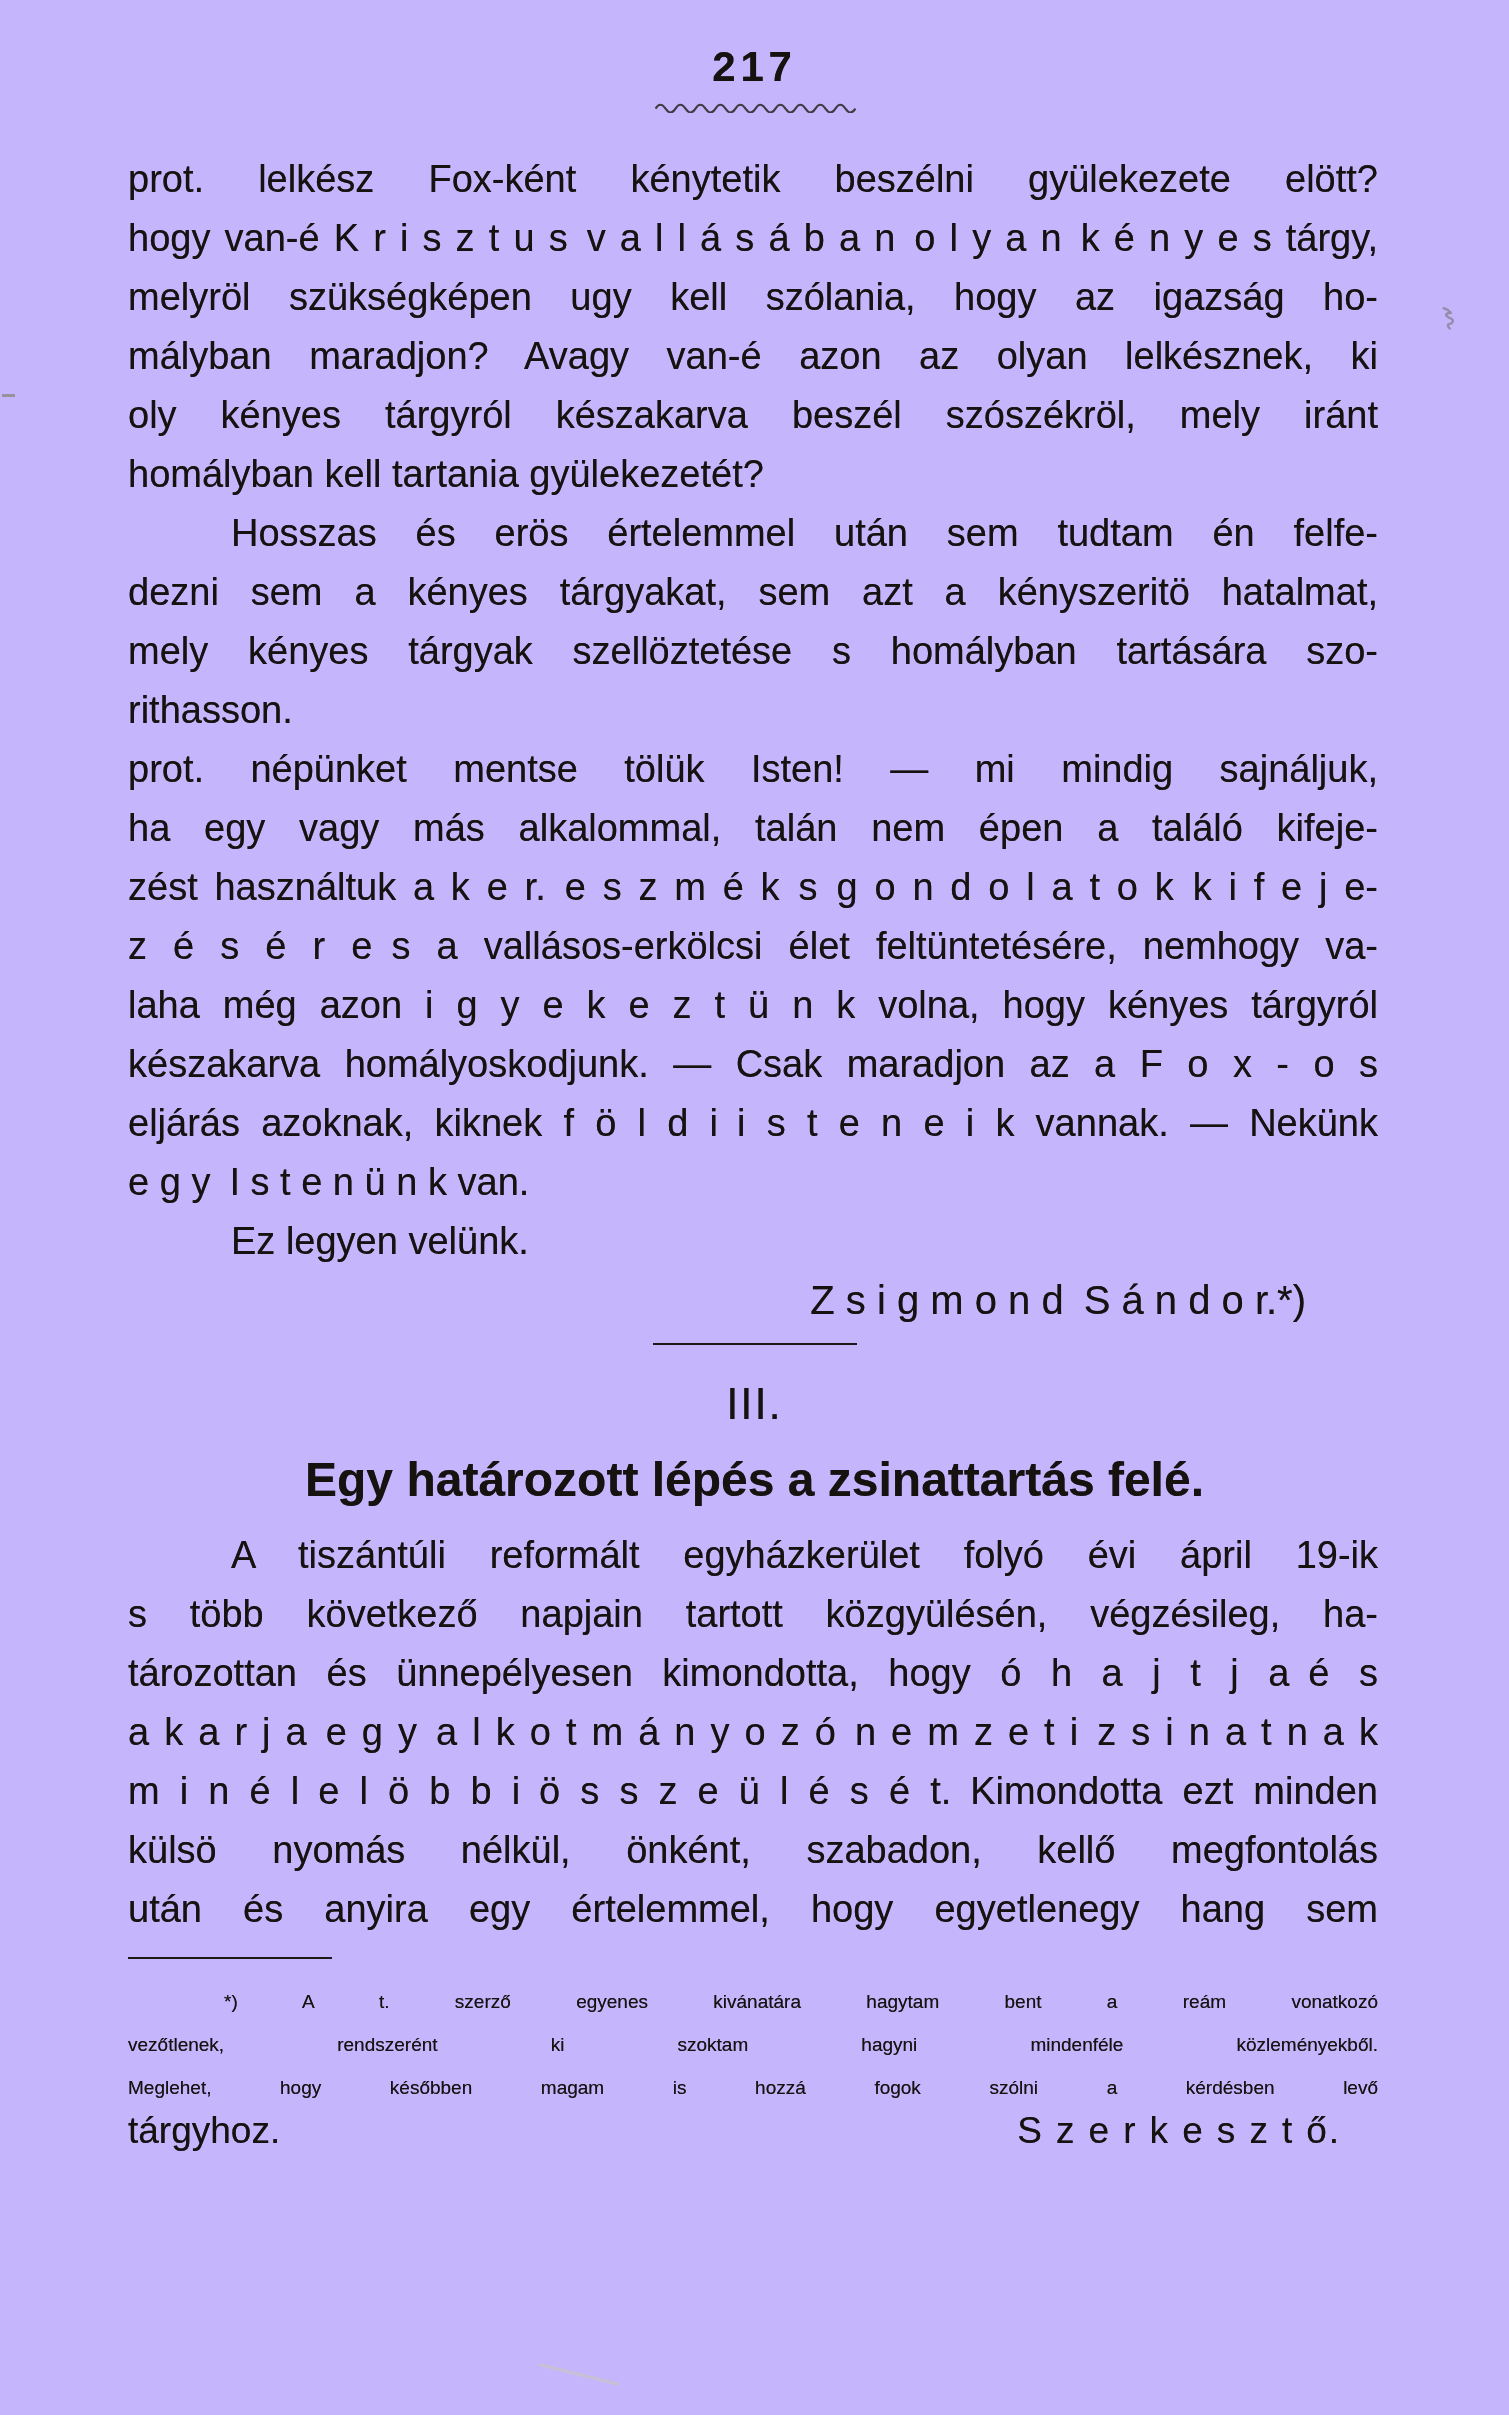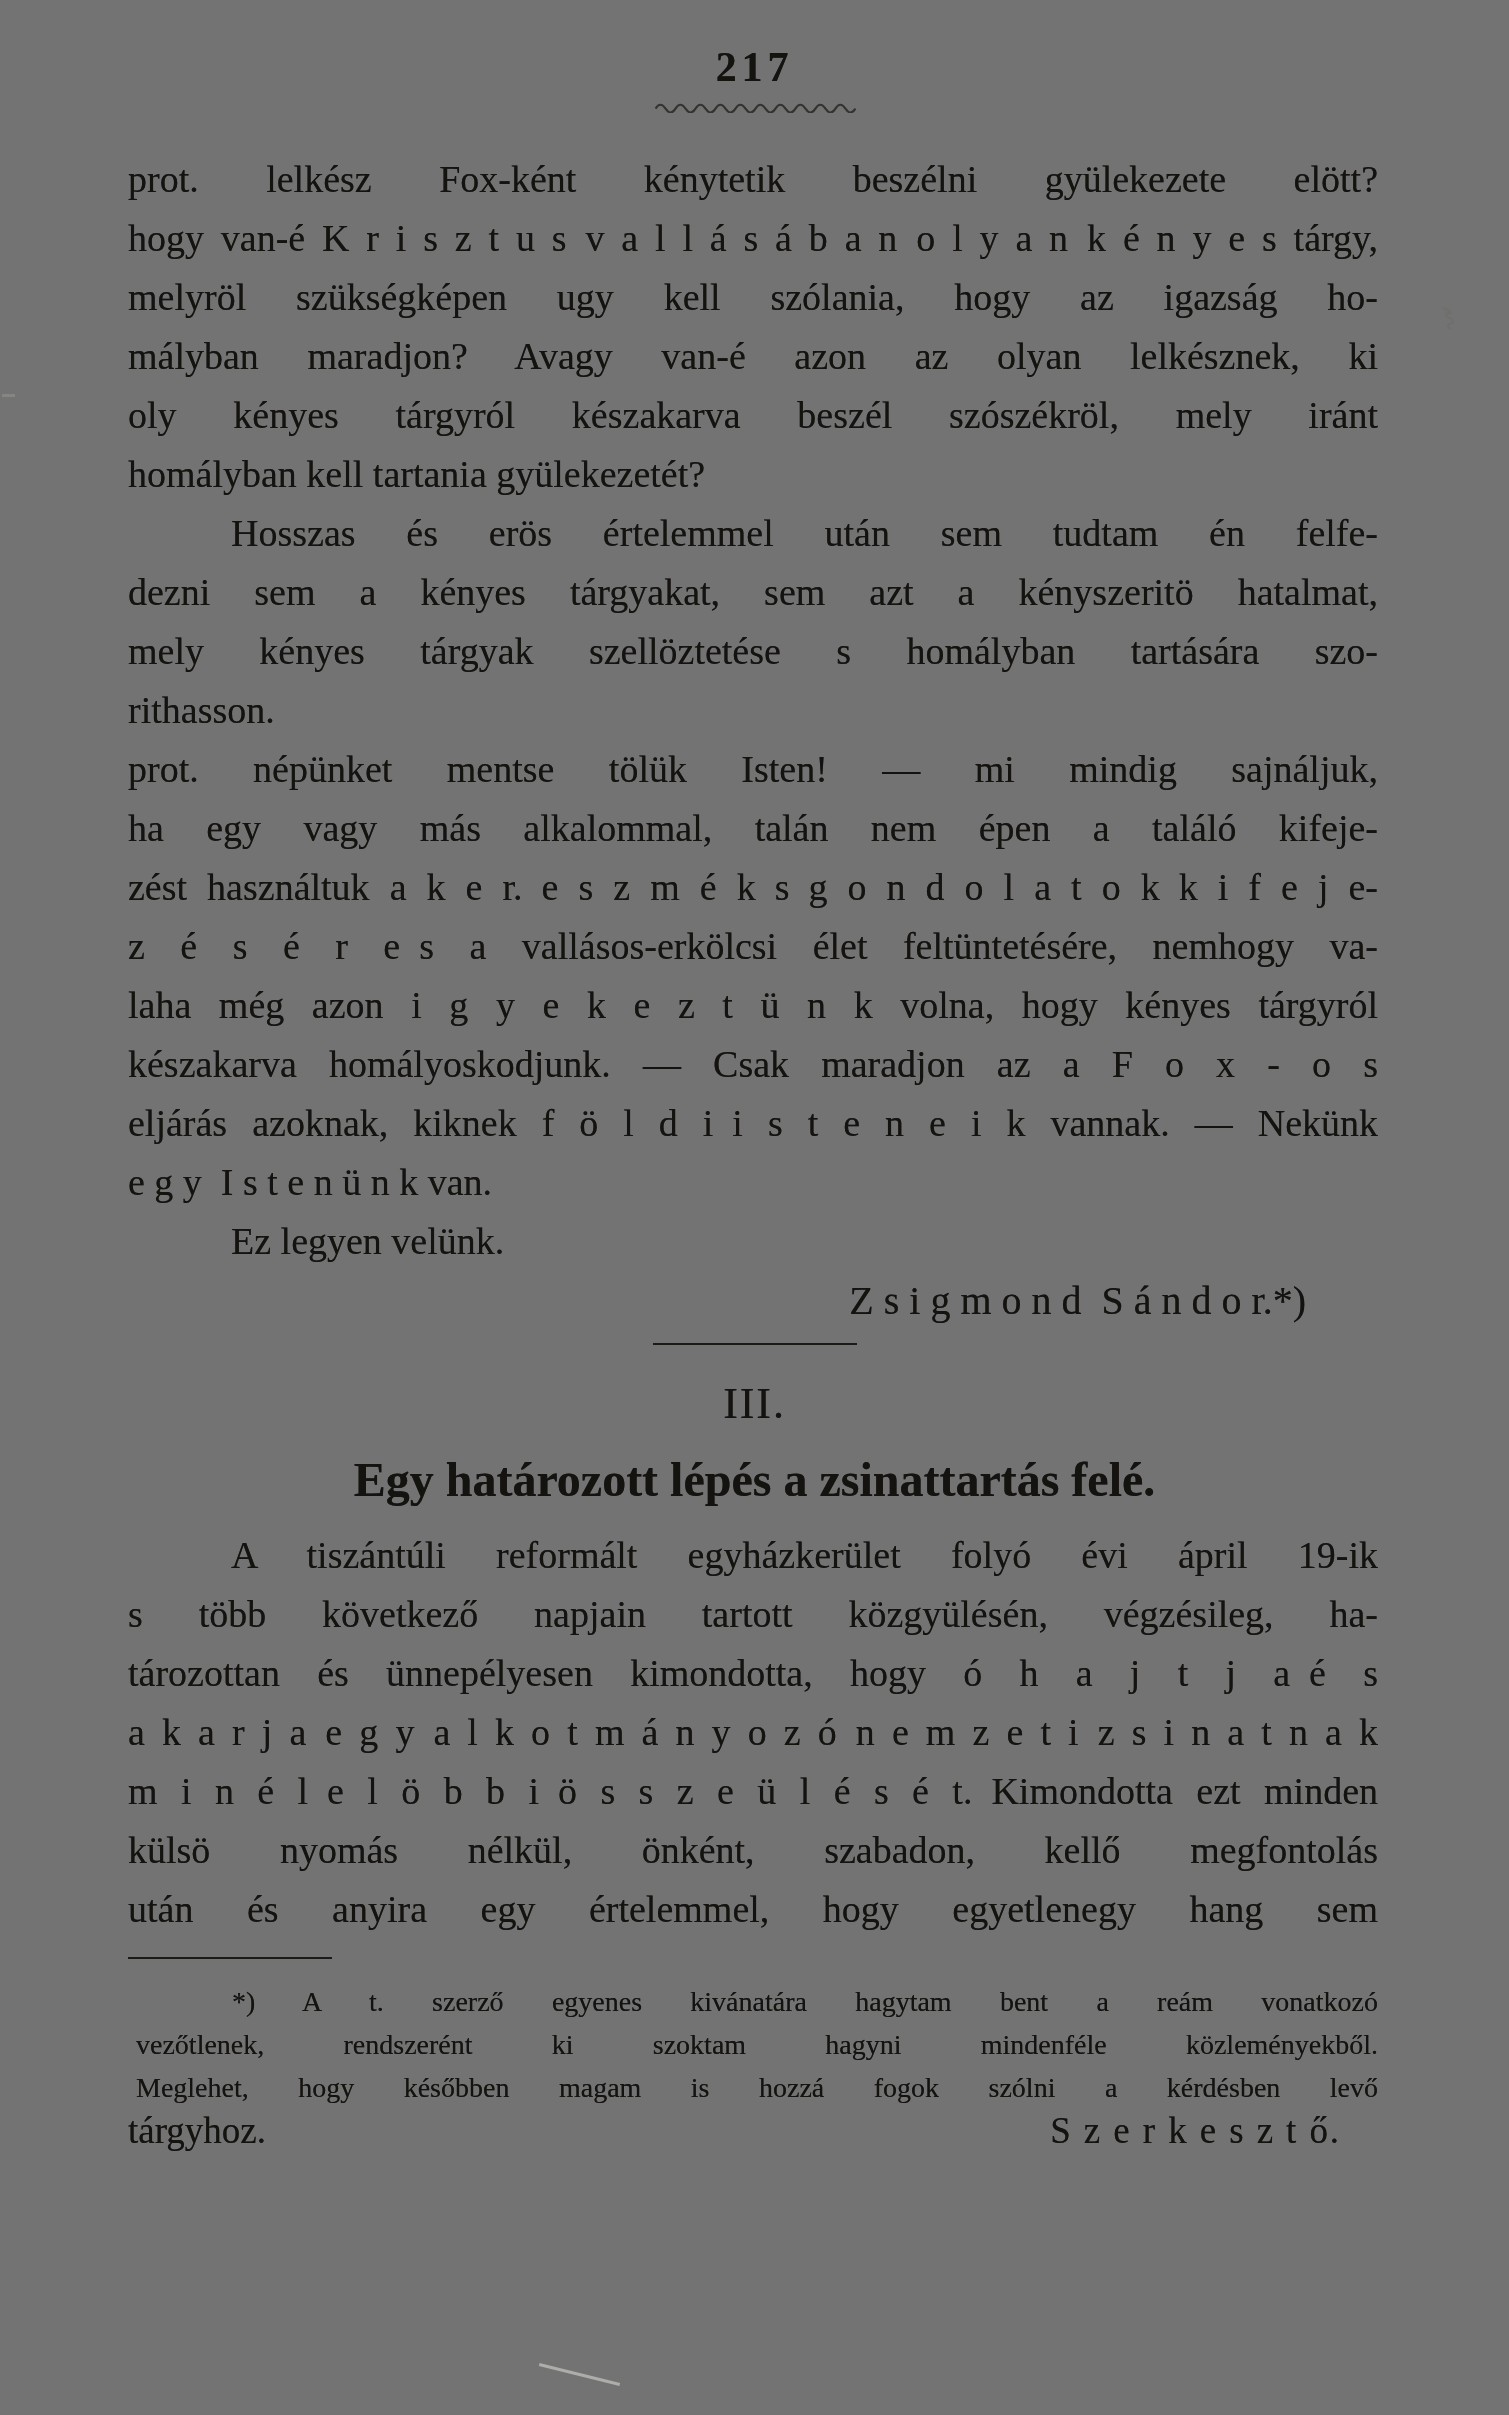--- a/index.html
+++ b/index.html
@@ -1,22 +1,22 @@
 <!DOCTYPE html>
 <html><head>
 <meta charset="utf-8">
 <style>
   html,body { margin:0; padding:0; background:#e8e8e4; }
   .page {
     position:relative;
     width:1509px; height:2415px;
     margin:0 auto;
-    background:#737373;
+    background:#c4b5fd;
     overflow:hidden;
-    font-family:Liberation Serif, serif;
+    font-family:Liberation Sans, sans-serif;
     color:#151310;
     text-shadow:0 0 0.6px rgba(20,17,12,0.65);
   }
   .pagenum {
     margin-top:42px;
     text-align:center;
     font-size:42px; line-height:50px;
     font-weight:bold;
     letter-spacing:4.8px;
   }
@@ -55,25 +55,24 @@
   }
   .p5 { margin-top:21px; }
   .fn-rule {
     width:204px; height:0;
     border-top:2.9px solid #1c1a17;
     margin:17.3px 0 0 128px;
   }
   .footnote { margin:21px 131px 0 128px; }
   .fn-ln {
     height:43px; line-height:43px;
-    font-size:28px;
+    font-size:19px;
     white-space:nowrap;
     text-align:justify;
     text-align-last:justify;
-    margin-left:8px;
   }
   .fn-ln.ind { padding-left:96px; }
   .fn-last {
     height:43px; line-height:43px;
     font-size:37px;
     display:flex;
     justify-content:space-between;
     white-space:nowrap;
   }
   .fn-last .right { padding-right:37px; letter-spacing:1.9px; }

